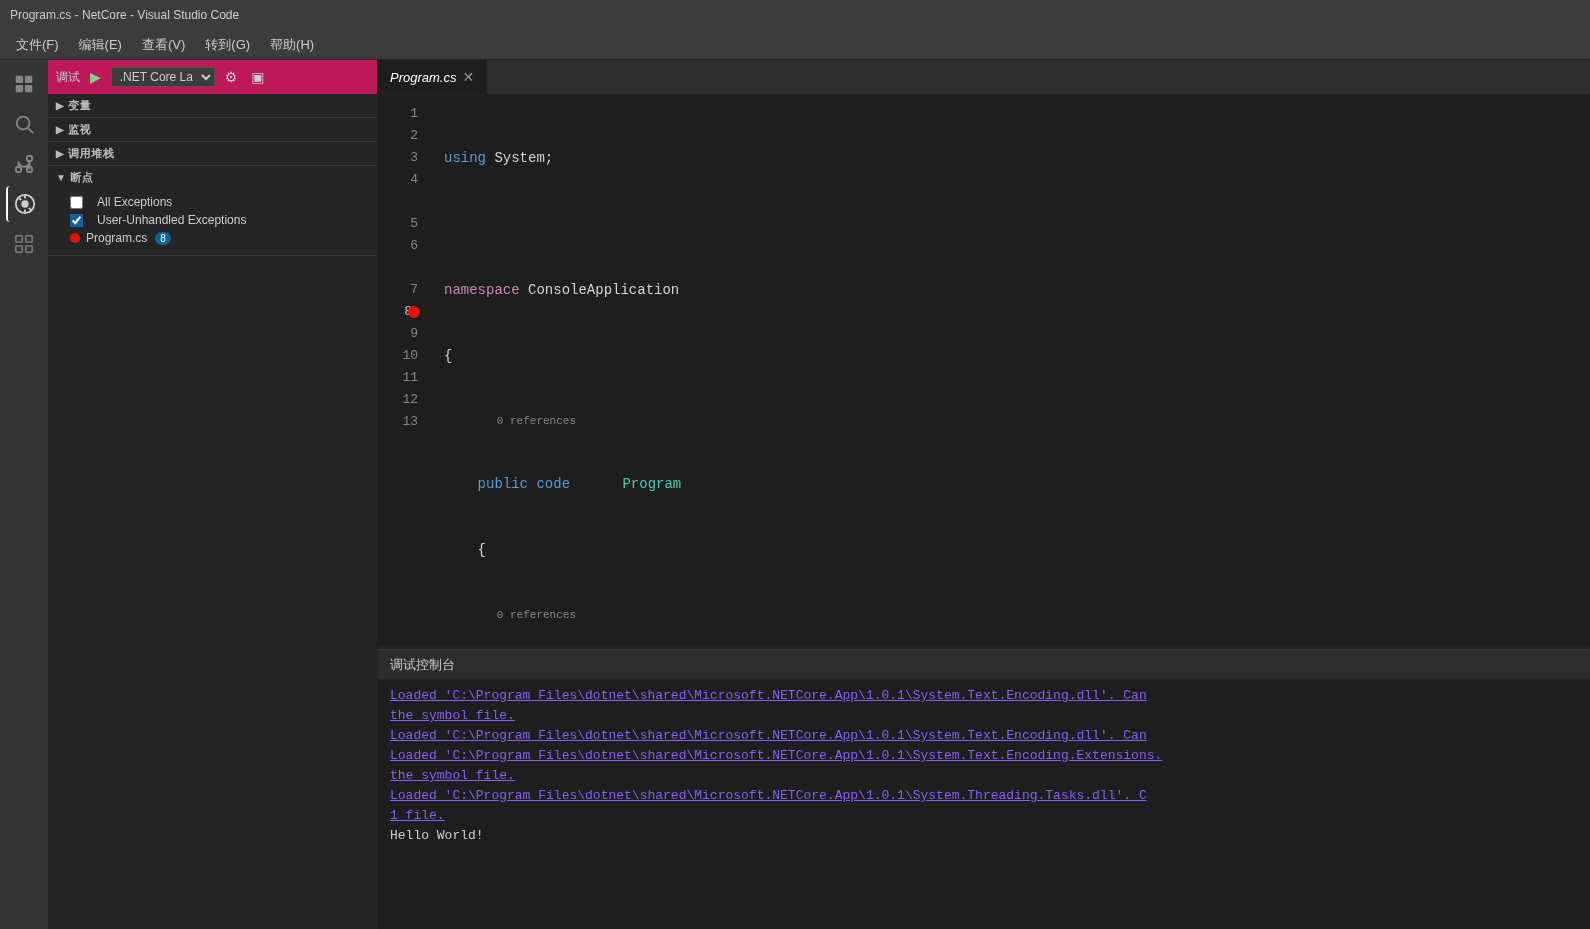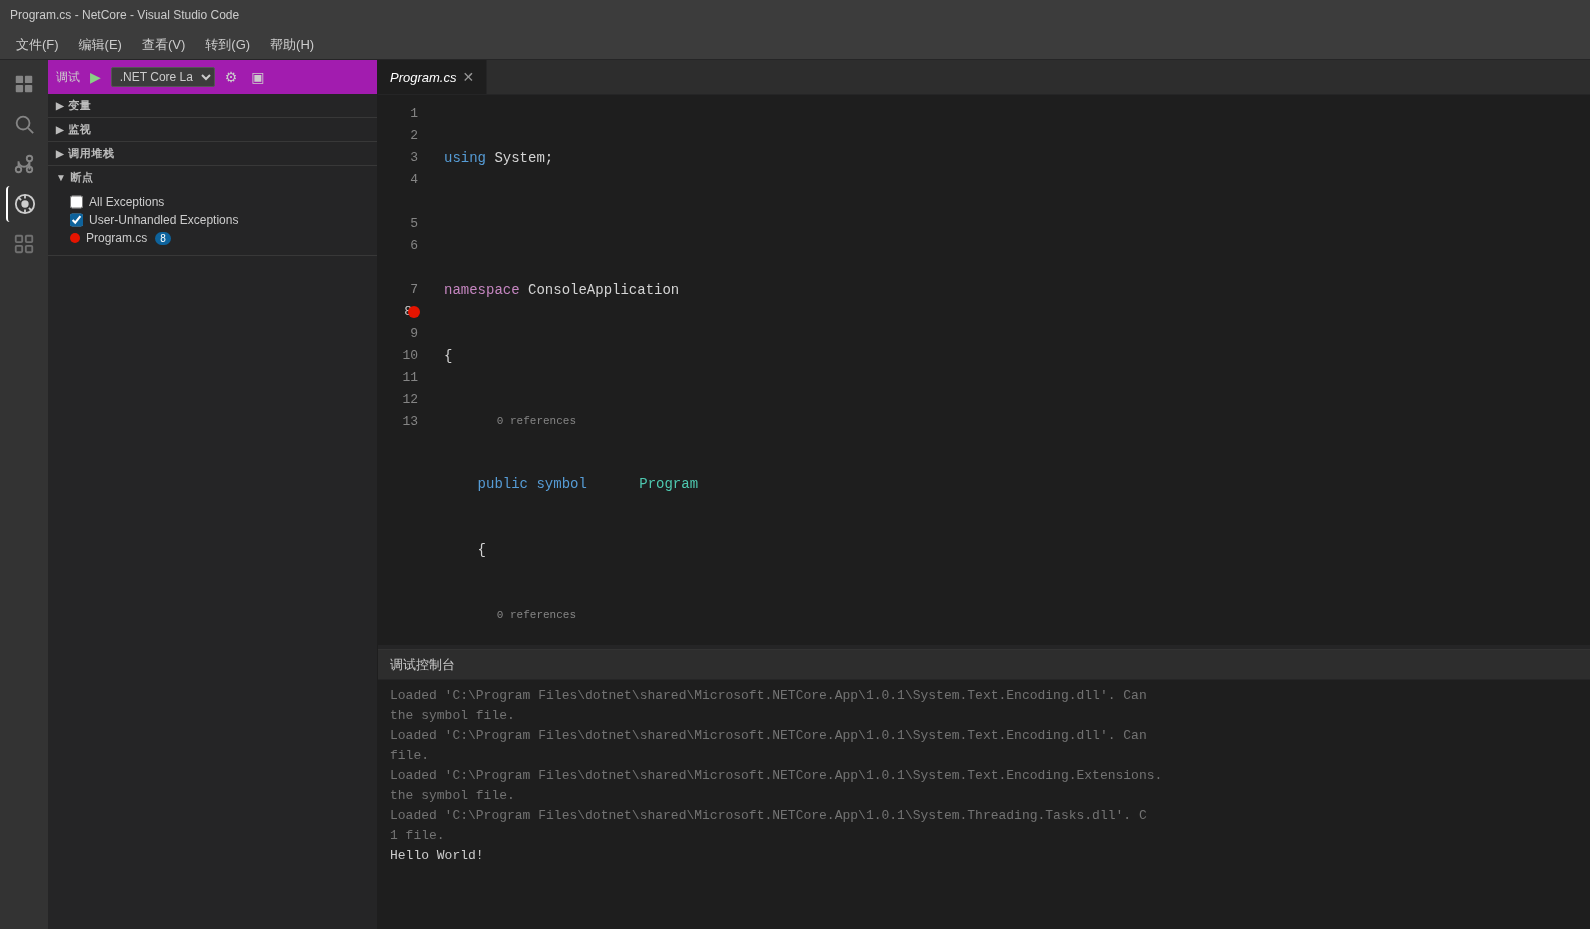--- a/index.html
+++ b/index.html
@@ -86,21 +86,21 @@
       flex-shrink: 0;
       overflow-y: auto;
       border-right: 1px solid #1e1e1e;
     }
 
     #debug-toolbar {
       display: flex;
       align-items: center;
       padding: 4px 8px;
       gap: 6px;
-      background: #a21caf;
+      background: #be185d;
       height: 34px;
       flex-shrink: 0;
     }
     #debug-toolbar .toolbar-label {
       font-size: 12px;
       color: #cccccc;
     }
     .toolbar-btn {
       cursor: pointer;
       color: #cccccc;
@@ -140,21 +140,22 @@
       font-size: 10px;
     }
 
     .section-content {
       padding: 4px 8px 8px 22px;
       font-size: 13px;
     }
 
     .checkbox-row {
       display: flex;
-      gap: 6px;
+      align-items: center;
+      gap: 14px;
       padding: 2px 0;
       font-size: 12px;
       color: #cccccc;
     }
     .checkbox-row input[type="checkbox"] {
       cursor: pointer;
       accent-color: #0e639c;
     }
 
     .breakpoint-row {
@@ -321,21 +322,21 @@
       font-size: 13px;
       line-height: 20px;
       color: #f0a030;
     }
     .console-line {
       display: block;
       white-space: pre-wrap;
       word-break: break-all;
     }
     .console-line.white { color: #cccccc; }
-    .console-line.orange { color: #737373; }
+    .console-line.orange { color: #8b5cf6; text-decoration: underline; }
   </style>
 </head>
 <body>
 
 <div id="title-bar">
   <span>Program.cs - NetCore - Visual Studio Code</span>
 </div>
 
 <div id="menu-bar">
   <span class="menu-item">文件(F)</span>
@@ -475,21 +476,21 @@
         <span class="line-num">11</span>
         <span class="line-num">12</span>
         <span class="line-num">13</span>
       </div>
       <div id="code-content">
         <span class="code-line"><span class="kw">using</span><span class="plain"> System;</span></span>
         <span class="code-line"> </span>
         <span class="code-line"><span class="kw2">namespace</span><span class="plain"> ConsoleApplication</span></span>
         <span class="code-line"><span class="plain">{</span></span>
         <span class="code-line" style="height:18px; line-height:18px;"><span class="dim">        0 references</span></span>
-        <span class="code-line"><span class="plain">    </span><span class="kw">public</span><span class="plain"> </span><span class="kw">symbol</span><span class="plain"> </span><span class="type">Program</span></span>
+        <span class="code-line"><span class="plain">    </span><span class="kw">public</span><span class="plain"> </span><span class="kw">code</span><span class="plain"> </span><span class="type">Program</span></span>
         <span class="code-line"><span class="plain">    {</span></span>
         <span class="code-line" style="height:18px; line-height:18px;"><span class="dim">        0 references</span></span>
         
         
         
         
         
         
         
       </div>
@@ -498,21 +499,20 @@
     <div id="panel-divider"></div>
 
     <div id="debug-console">
       <div id="console-header">
         <span>调试控制台</span>
       </div>
       <div id="console-output">
         <span class="console-line orange">Loaded 'C:\Program Files\dotnet\shared\Microsoft.NETCore.App\1.0.1\System.Text.Encoding.dll'. Can</span>
         <span class="console-line orange">the symbol file.</span>
         <span class="console-line orange">Loaded 'C:\Program Files\dotnet\shared\Microsoft.NETCore.App\1.0.1\System.Text.Encoding.dll'. Can</span>
-        <span class="console-line orange">file.</span>
         <span class="console-line orange">Loaded 'C:\Program Files\dotnet\shared\Microsoft.NETCore.App\1.0.1\System.Text.Encoding.Extensions.</span>
         <span class="console-line orange">the symbol file.</span>
         <span class="console-line orange">Loaded 'C:\Program Files\dotnet\shared\Microsoft.NETCore.App\1.0.1\System.Threading.Tasks.dll'. C</span>
         <span class="console-line orange">1 file.</span>
         <span class="console-line white">Hello World!</span>
       </div>
     </div>
 
   </div>
 </div>

